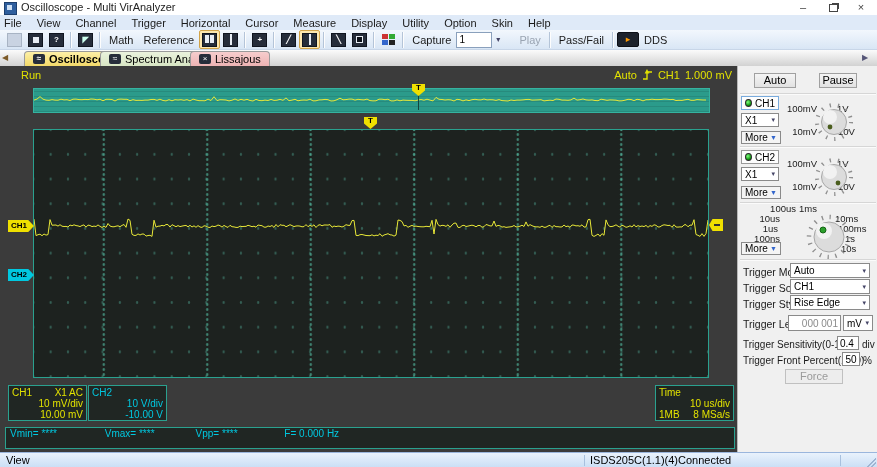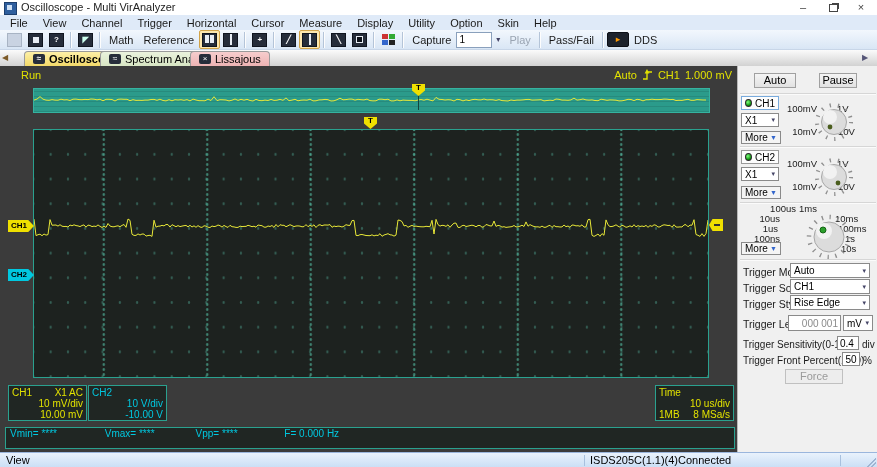--- a/index.html
+++ b/index.html
@@ -7,31 +7,31 @@
         font-family:"Liberation Sans",sans-serif;font-size:11px;color:#000;user-select:none;}
   .abs{position:absolute;}
   
   .titlebar{left:0;top:0;width:877px;height:15px;background:#ffffff;border-bottom:1px solid #e2e2e2;}
   .appicon{left:4px;top:2px;width:11px;height:11px;background:#2f5f9e;border:1px solid #1d3f6e;}
   .appicon::after{content:"";position:absolute;left:2px;top:2px;width:5px;height:5px;background:#cfe0f4;}
   .title-text{left:21px;top:1px;font-size:11px;color:#222;}
   .winbtn{top:0;width:28px;height:15px;text-align:center;line-height:14px;color:#444;font-size:11px;cursor:default;}
   .restore-box{position:absolute;left:10px;top:4px;width:7px;height:6px;border:1px solid #444;background:#fff;box-shadow:2px -2px 0 -1px #444;}
   
-  .menubar{left:0;top:15px;width:877px;height:15px;background:#dfeaf8;display:flex;align-items:center;gap:15px;padding-left:10px;box-sizing:border-box;}
+  .menubar{left:0;top:15px;width:877px;height:15px;background:#dfeaf8;display:flex;align-items:center;gap:15px;padding-left:4px;box-sizing:border-box;}
   .menu-item{color:#1a1a1a;}
   
   .toolbar{left:0;top:30px;width:877px;height:20px;background:linear-gradient(#f2f7fd,#d9e6f5);display:flex;align-items:center;padding-left:4px;box-sizing:border-box;border-bottom:1px solid #c8d6e8;}
   .tsep{width:1px;height:16px;background:#b4c4d8;border-right:1px solid #fdfdfd;margin:0 3px;}
   .tbtn{width:19px;height:17px;display:flex;align-items:center;justify-content:center;border:1px solid transparent;border-radius:2px;}
   .tbtn .dk{position:relative;width:13px;height:12px;background:#262d3a;border:1px solid #10151f;color:#fff;font-size:8px;line-height:11px;text-align:center;font-weight:bold;}
   .tbtn.pressed{background:#fde8af;border:1px solid #d2a348;}
   .tbtn.disabled .dk{background:#c9d3e2;border-color:#a8b4c4;color:#eef;}
   .ttext{padding:0 5px;color:#1a1a1a;}
-  .ttext.disabled{color:#9aa4b2;}
+  .ttext.disabled{color:#9aa4b2;margin-left:10px;}
   .cap-input{width:30px;height:14px;border:1px solid #8aa0bc;background:#fff;font-size:10px;padding:0 2px;font-family:"Liberation Sans",sans-serif;}
   .cap-arrow{width:12px;height:16px;font-size:8px;color:#446;display:flex;align-items:center;justify-content:center;}
   .split-g{display:flex;gap:1px}.split-g i{display:block;width:4px;height:8px;background:#e8edf4;}
   .sq-out{width:7px;height:7px;border:1px solid #e8edf4;}
   .disp-out{width:9px;height:6px;border:1px solid #e8edf4;}
   .pal{display:grid;grid-template-columns:6px 6px;grid-template-rows:5px 5px;gap:1px;}
   .pal i{display:block}.pal i:nth-child(1){background:#c33}.pal i:nth-child(2){background:#3a3}.pal i:nth-child(3){background:#36c}.pal i:nth-child(4){background:#222}
   .ddsbox{width:20px;height:13px;background:#1c222c;border:1px solid #0c0f16;border-radius:2px;color:#f90;font-size:9px;line-height:12px;text-align:center;}
   
   .tabbar{left:0;top:50px;width:877px;height:16px;background:linear-gradient(#fbfbfb,#d2d2d2);}

